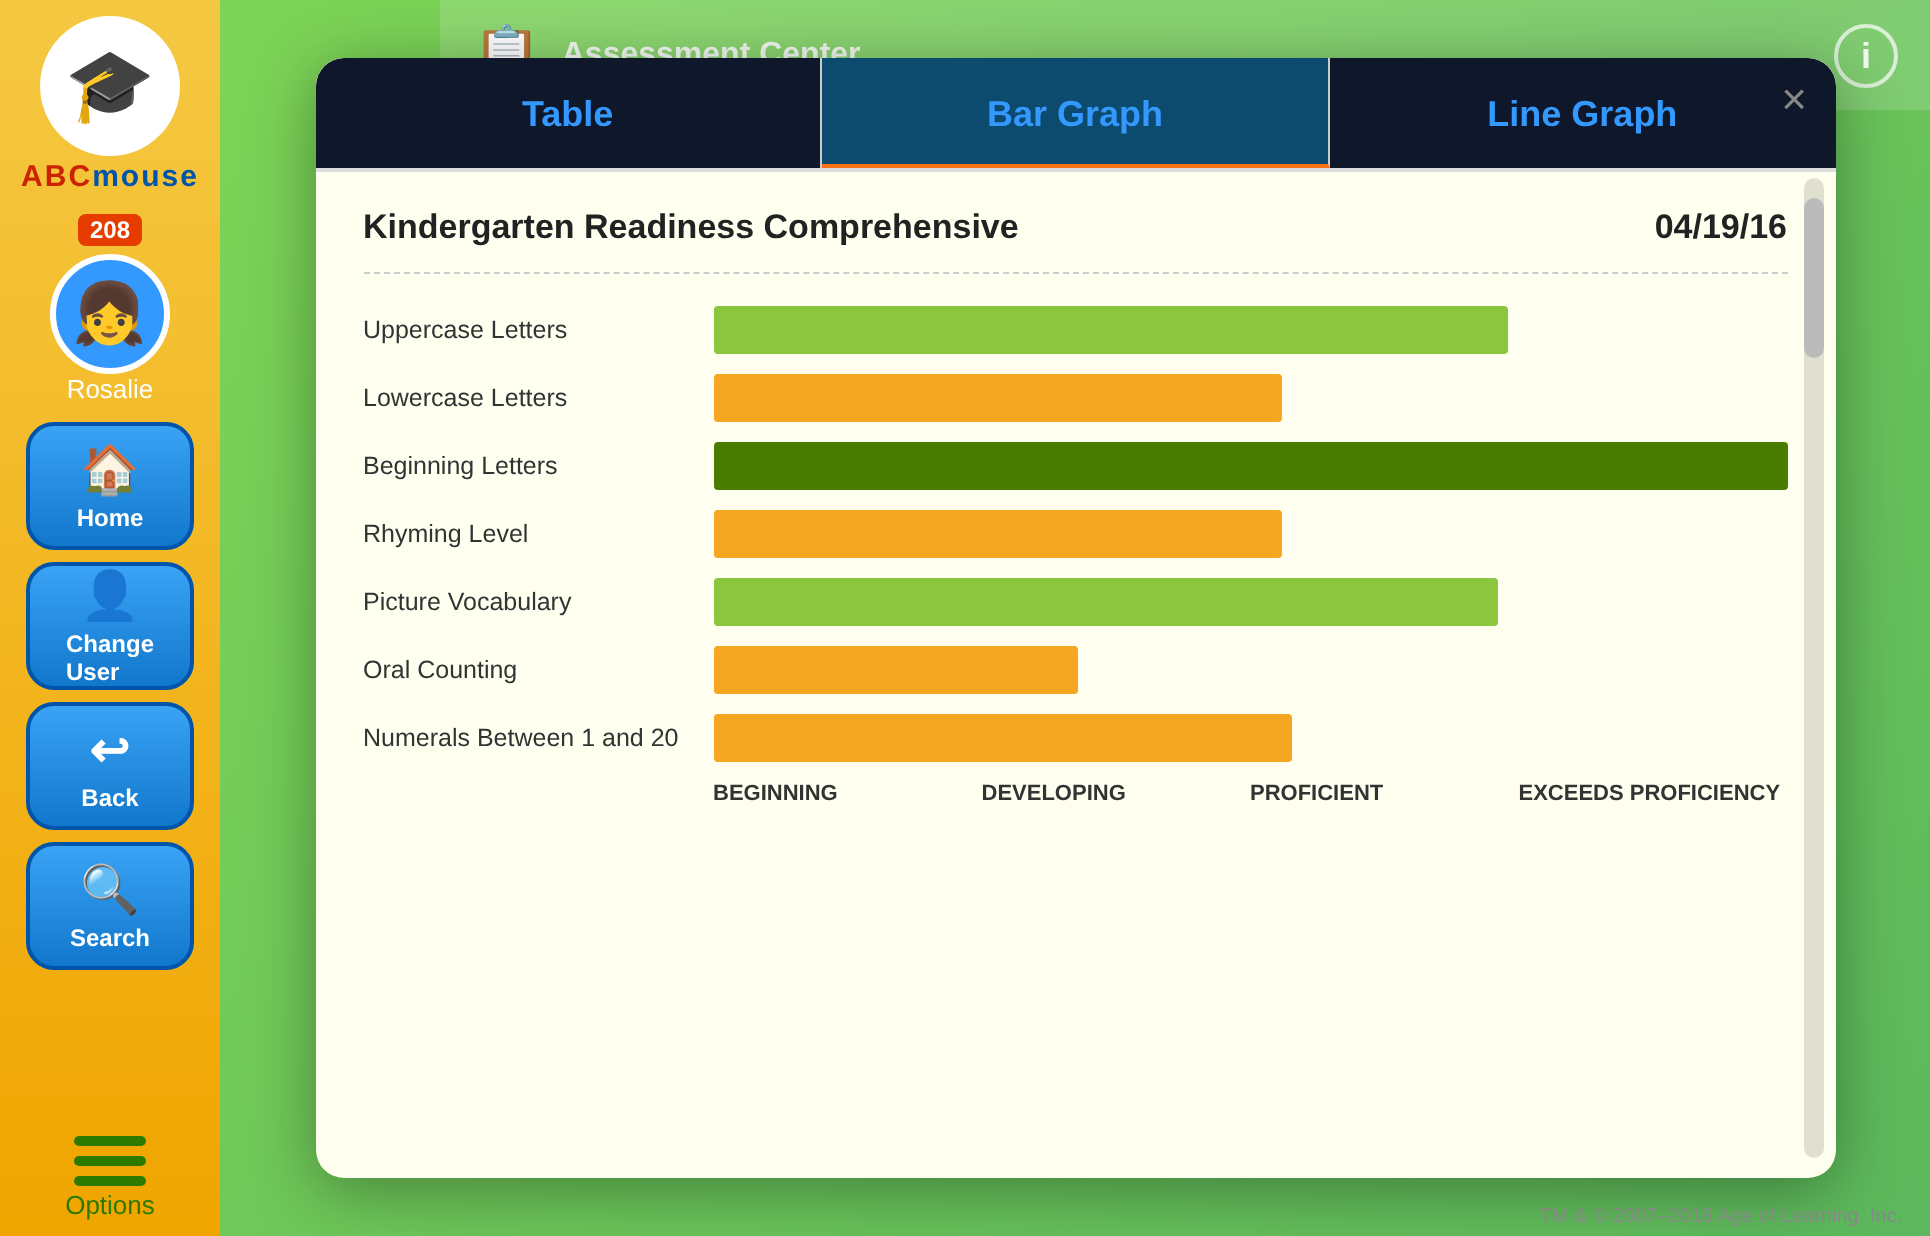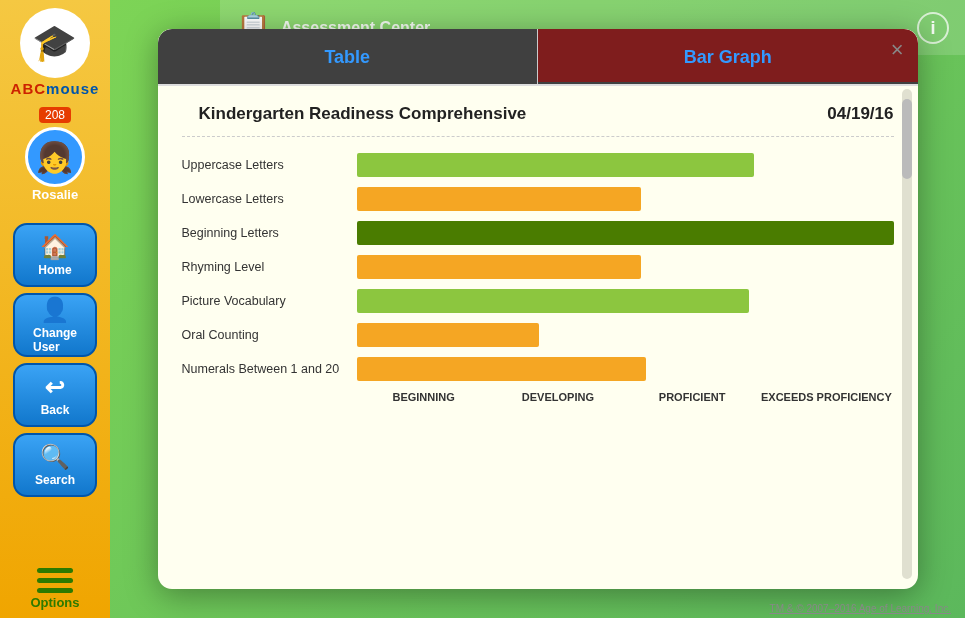--- a/index.html
+++ b/index.html
@@ -58,43 +58,43 @@
     .user-badge {
       display: flex;
       align-items: center;
       gap: 4px;
       margin: 4px 0;
     }
     .badge-num {
       background: #e63c00;
       color: #fff;
       font-size: 12px;
-      font-weight: normal;
+      font-weight: bold;
       padding: 1px 6px;
       border-radius: 4px;
     }
 
     .user-avatar {
       width: 60px;
       height: 60px;
       border-radius: 50%;
       background: #3399ff;
       border: 3px solid #fff;
       display: flex;
       align-items: center;
       justify-content: center;
       font-size: 30px;
       overflow: hidden;
     }
 
     .user-name {
       color: #fff;
       font-size: 13px;
-      font-weight: bold;
-      margin-bottom: 18px;
+      font-weight: normal;
+      margin-bottom: 6px;
     }
 
     .nav-btn {
       width: 84px;
       height: 64px;
       border-radius: 14px;
       background: linear-gradient(to bottom, #3aa3f5, #1177cc);
       border: 2px solid #0055aa;
       display: flex;
       flex-direction: column;
@@ -133,21 +133,21 @@
     .hamburger span {
       display: block;
       width: 36px;
       height: 5px;
       background: #2d7a00;
       border-radius: 3px;
     }
     .options-label {
       color: #2d7a00;
       font-size: 13px;
-      font-weight: bold;
+      font-weight: normal;
     }
 
     
     .main-bg {
       position: absolute;
       left: 110px;
       top: 0;
       width: 855px;
       height: 618px;
       background: linear-gradient(135deg, #7dd456 0%, #5cb85c 100%);
@@ -242,51 +242,50 @@
     }
 
     .tab {
       flex: 1;
       padding: 18px 10px 14px;
       text-align: center;
       font-size: 18px;
       font-weight: bold;
       cursor: pointer;
       color: #3399ff;
-      background: #404040;
+      background: #0f172a;
       border-right: 1px solid #ccc;
       position: relative;
     }
     .tab:last-child { border-right: none; }
 
     .tab.active {
-      background: #7f1d1d;
+      background: #0c4a6e;
       color: #3399ff;
-      border-bottom: 2px solid #404040;
+      border-bottom: 2px solid #f97316;
     }
 
     
     .modal-content {
       padding: 18px 24px 16px 24px;
     }
 
     .assessment-header {
       display: flex;
       justify-content: space-between;
       align-items: center;
       border-bottom: 1px dashed #ccc;
       padding-bottom: 12px;
       margin-bottom: 14px;
     }
 
     .assessment-title {
       font-size: 17px;
       font-weight: bold;
       color: #222;
-      margin-left: 17px;
     }
 
     .assessment-date {
       font-size: 17px;
       font-weight: bold;
       color: #222;
     }
 
     .proficiency-label {
       font-size: 16px;
@@ -338,21 +337,20 @@
     .x-axis {
       display: flex;
       margin-top: 8px;
       padding-left: 175px;
     }
 
     .x-label {
       font-size: 11px;
       font-weight: bold;
       color: #333;
-      text-align: center;
     }
 
     
     .modal-scrollbar {
       position: absolute;
       right: 6px;
       top: 60px;
       bottom: 10px;
       width: 10px;
       background: #e0e0d0;
@@ -366,21 +364,20 @@
       position: absolute;
       top: 10px;
     }
 
     .footer-text {
       position: absolute;
       bottom: 4px;
       right: 14px;
       font-size: 10px;
       color: #888;
-      text-decoration: underline;
     }
   </style>
 </head>
 <body>
 
 <div class="sidebar">
   <div class="logo-area">
     <div class="logo-animal">🎓</div>
     <div class="abc-text">
       <span class="abc-a">A</span><span class="abc-b">B</span><span class="abc-c">C</span><span class="abc-mouse">mouse</span>
@@ -441,20 +438,23 @@
 
     <div class="modal-close">×</div>
 
     <div class="tabs">
       <div class="tab">
         <span>Table</span>
       </div>
       <div class="tab active">
         <span>Bar Graph</span>
       </div>
+      <div class="tab">
+        <span>Line Graph</span>
+      </div>
     </div>
 
     <div class="modal-content">
       <div class="assessment-header">
         <span class="assessment-title">Kindergarten Readiness Comprehensive</span>
         <span class="assessment-date">04/19/16</span>
       </div>
 
 
       <div class="bar-chart" id="bar-chart-container">

